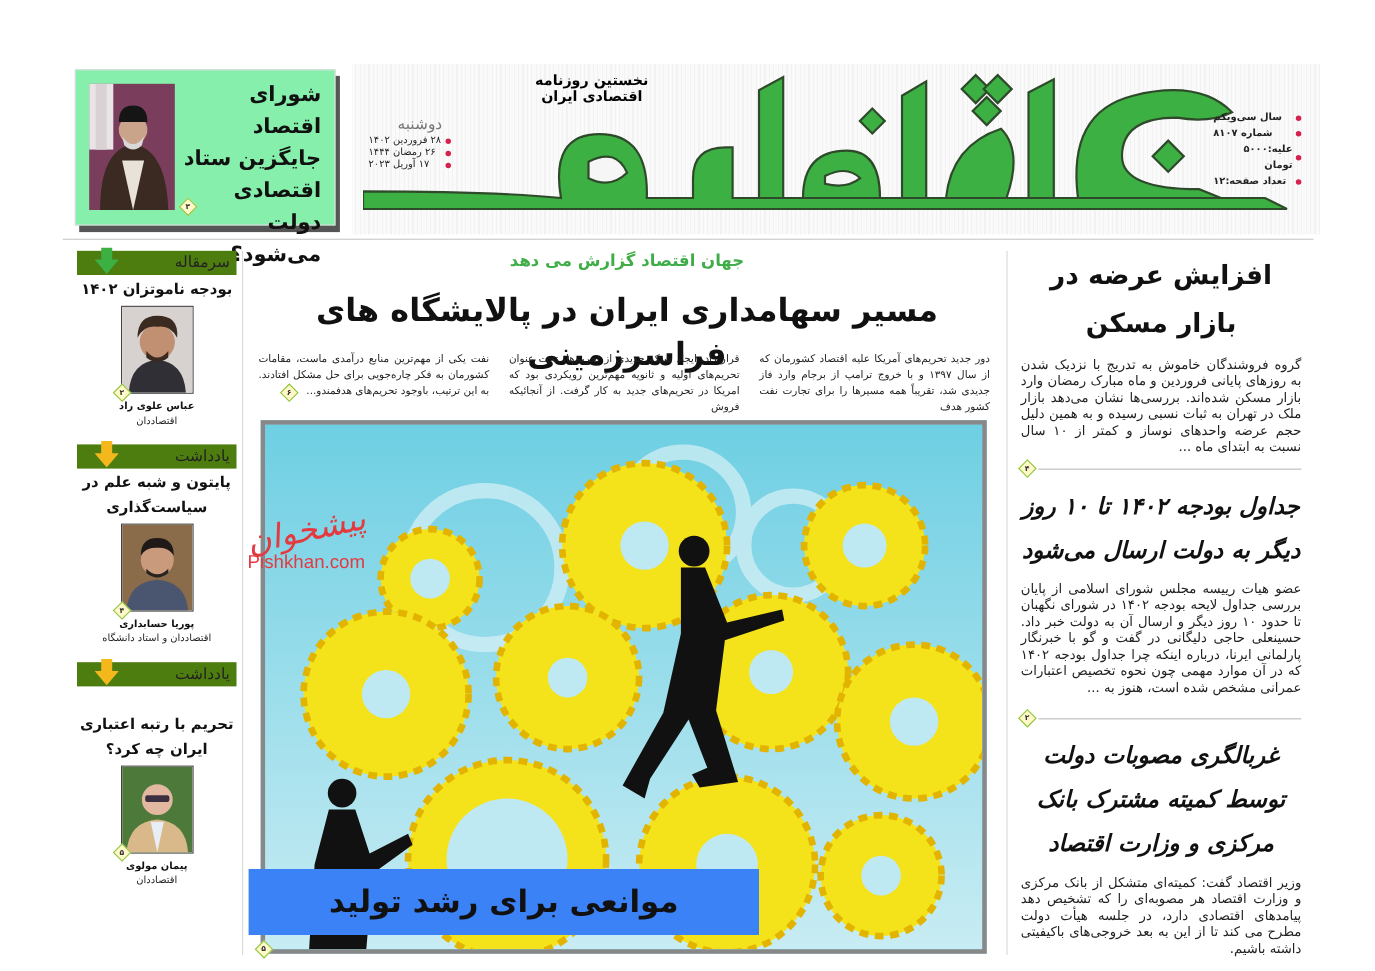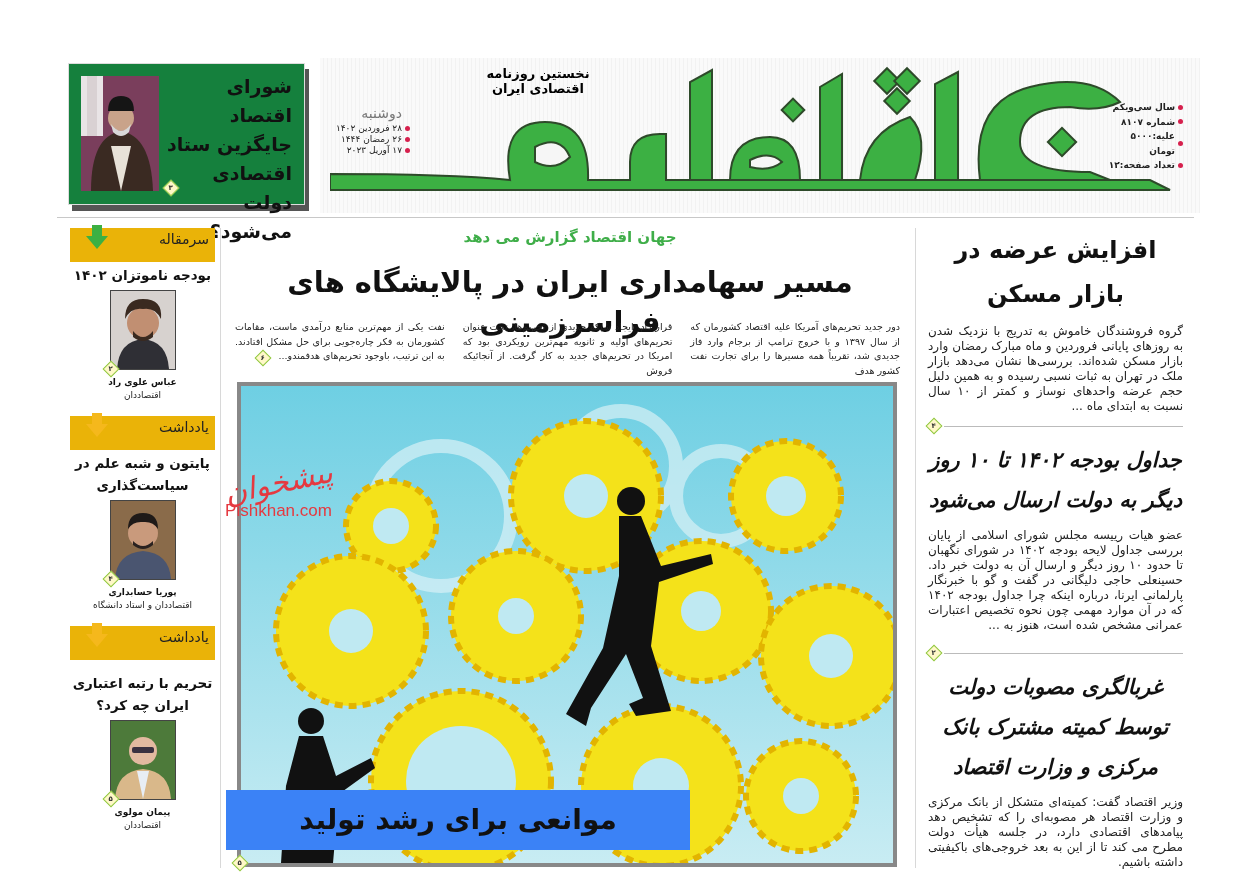--- a/index.html
+++ b/index.html
@@ -11,45 +11,45 @@
     background: repeating-linear-gradient(90deg, #fafafa 0 3px, #f2f2f2 3px 4px); }
 
   
   .logo { position: absolute; left: 330px; top: 62px; width: 855px; height: 140px; }
   .logo svg { width: 100%; height: 100%; }
 
   .tagline { position: absolute; left: 478px; top: 66px; width: 120px; text-align: center;
     font-weight: bold; font-size: 13px; line-height: 15px; color: #000000; }
 
   .info-right { position: absolute; left: 1103px; top: 100px; width: 80px; font-size: 9px; line-height: 14.5px; color: #222; font-weight: bold; }
-  .info-right .row, .info-left .row { display: flex; align-items: center; gap: 3px; justify-content: flex-start; }
+  .info-right .row, .info-left .row { display: flex; align-items: center; gap: 3px; justify-content: space-between; }
   .dot { width: 5px; height: 5px; border-radius: 50%; background: #d6204d; display: inline-block; flex: 0 0 5px; }
   .info-left { position: absolute; left: 335px; top: 108px; width: 75px; font-size: 9px; line-height: 11px; color: #222; }
   .info-left .day { font-size: 14px; color: #777; margin-bottom: 4px; text-align: right; padding-right: 8px; }
 
   
-  .teaser { position: absolute; left: 68px; top: 63px; width: 237px; height: 142px; background: #15803d;
+  .teaser { position: absolute; left: 68px; top: 63px; width: 237px; height: 142px; background: #86efac;
     box-shadow: 4px 6px 0 #555; border: 1px solid #ddd; }
   .teaser .photo { position: absolute; left: 12px; top: 12px; width: 78px; height: 115px; }
   .teaser .title { position: absolute; right: 12px; top: 8px; width: 130px; text-align: right;
     font-weight: bold; font-size: 19px; line-height: 29px; }
   .teaser .pagenum { position: absolute; left: 96px; top: 118px; }
 
   .hline { position: absolute; left: 57px; top: 217px; width: 1137px; height: 1px; background: #c8c8c8; }
   .vline-l { position: absolute; left: 220px; top: 228px; width: 1px; height: 640px; background: #d8d8d8; }
   .vline-r { position: absolute; left: 915px; top: 228px; width: 1px; height: 640px; background: #d8d8d8; }
 
   
   .pg { width: 12px; height: 12px; background: #fff8c8; border: 1.5px solid #8dc63f; transform: rotate(45deg);
     display: inline-flex; align-items: center; justify-content: center; }
   .pg span { transform: rotate(-45deg); font-size: 7px; color: #333; font-weight: bold; line-height: 1; }
 
   
   .col-left { position: absolute; left: 70px; top: 228px; width: 145px; }
-  .section-tag { position: relative; height: 34px; background: #eab308; text-align: right; padding-right: 6px;
+  .section-tag { position: relative; height: 22px; background: #4d7c0f; text-align: right; padding-right: 6px;
     font-size: 14px; line-height: 22px; color: #222; }
   .arrow { position: absolute; left: 16px; top: -3px; width: 22px; height: 24px; }
   .op-title { text-align: center; font-weight: bold; font-size: 13.5px; line-height: 22px; margin-top: 2px; }
   .portrait { display: block; margin: 4px auto 0; width: 66px; height: 80px; border: 1px solid #444; position: relative; }
   .portrait .pg { position: absolute; left: -6px; bottom: -6px; }
   .author { text-align: center; font-size: 9px; font-weight: bold; line-height: 13px; margin-top: 6px; }
   .author-role { text-align: center; font-size: 9px; line-height: 13px; color: #222; }
   .excerpt { text-align: justify; font-size: 10px; line-height: 15px; color: #333; margin-top: 6px; }
 
   
@@ -216,21 +216,21 @@
       <div class="author-role">اقتصاددان و استاد دانشگاه</div>
     </div>
 
     <div style="margin-top:14px;">
       <div class="section-tag">
         <span>یادداشت</span>
         <svg class="arrow" viewBox="0 0 22 24">
             <path d="M6 0 H16 V11 H22 L11 24 L0 11 H6 Z" fill="#f5b81c"></path>
           </svg>
       </div>
-      <div class="op-title" style="margin-top:12px;">تحریم با رتبه اعتباری ایران چه کرد؟</div>
+      <div class="op-title" style="margin-top:24px;">تحریم با رتبه اعتباری ایران چه کرد؟</div>
       <div class="portrait">
         <svg width="64" height="78" viewBox="0 0 64 78">
             <rect width="64" height="78" fill="#4d7a3a"></rect>
             <path d="M4 78 Q6 50 32 48 Q58 50 60 78 Z" fill="#d9b88a"></path>
             <path d="M26 50 L32 78 L38 50 Z" fill="#e8eef5"></path>
             <circle cx="32" cy="30" r="14" fill="#e2b9a0"></circle>
             <rect x="21" y="26" width="22" height="6" rx="2" fill="#3a3040"></rect>
           </svg>
         <div class="pg">
             <span>۵</span>

